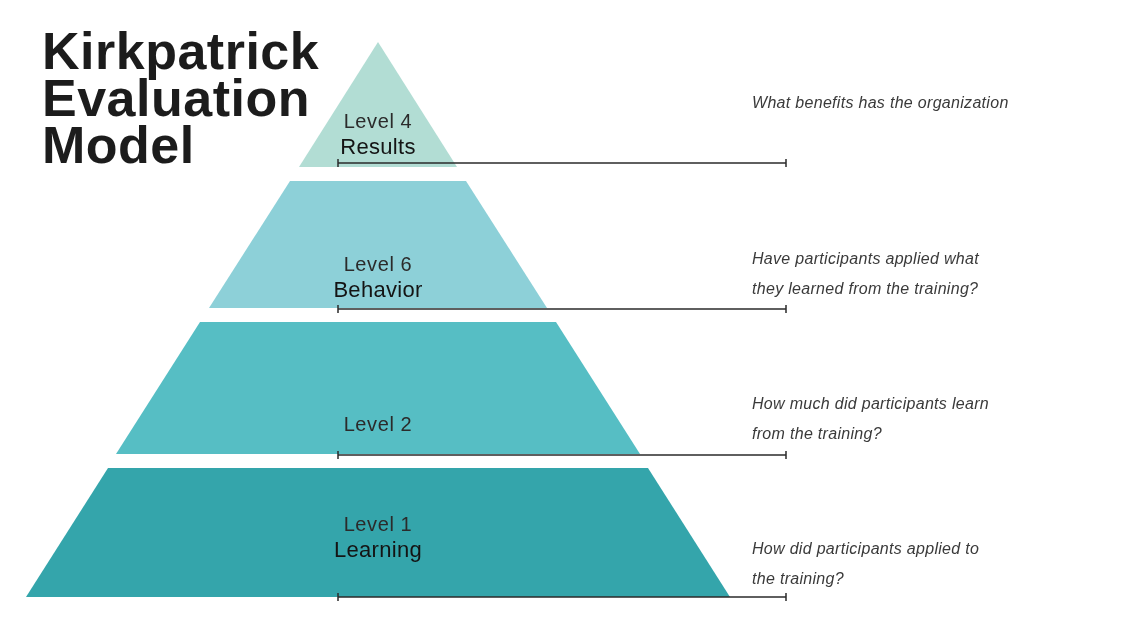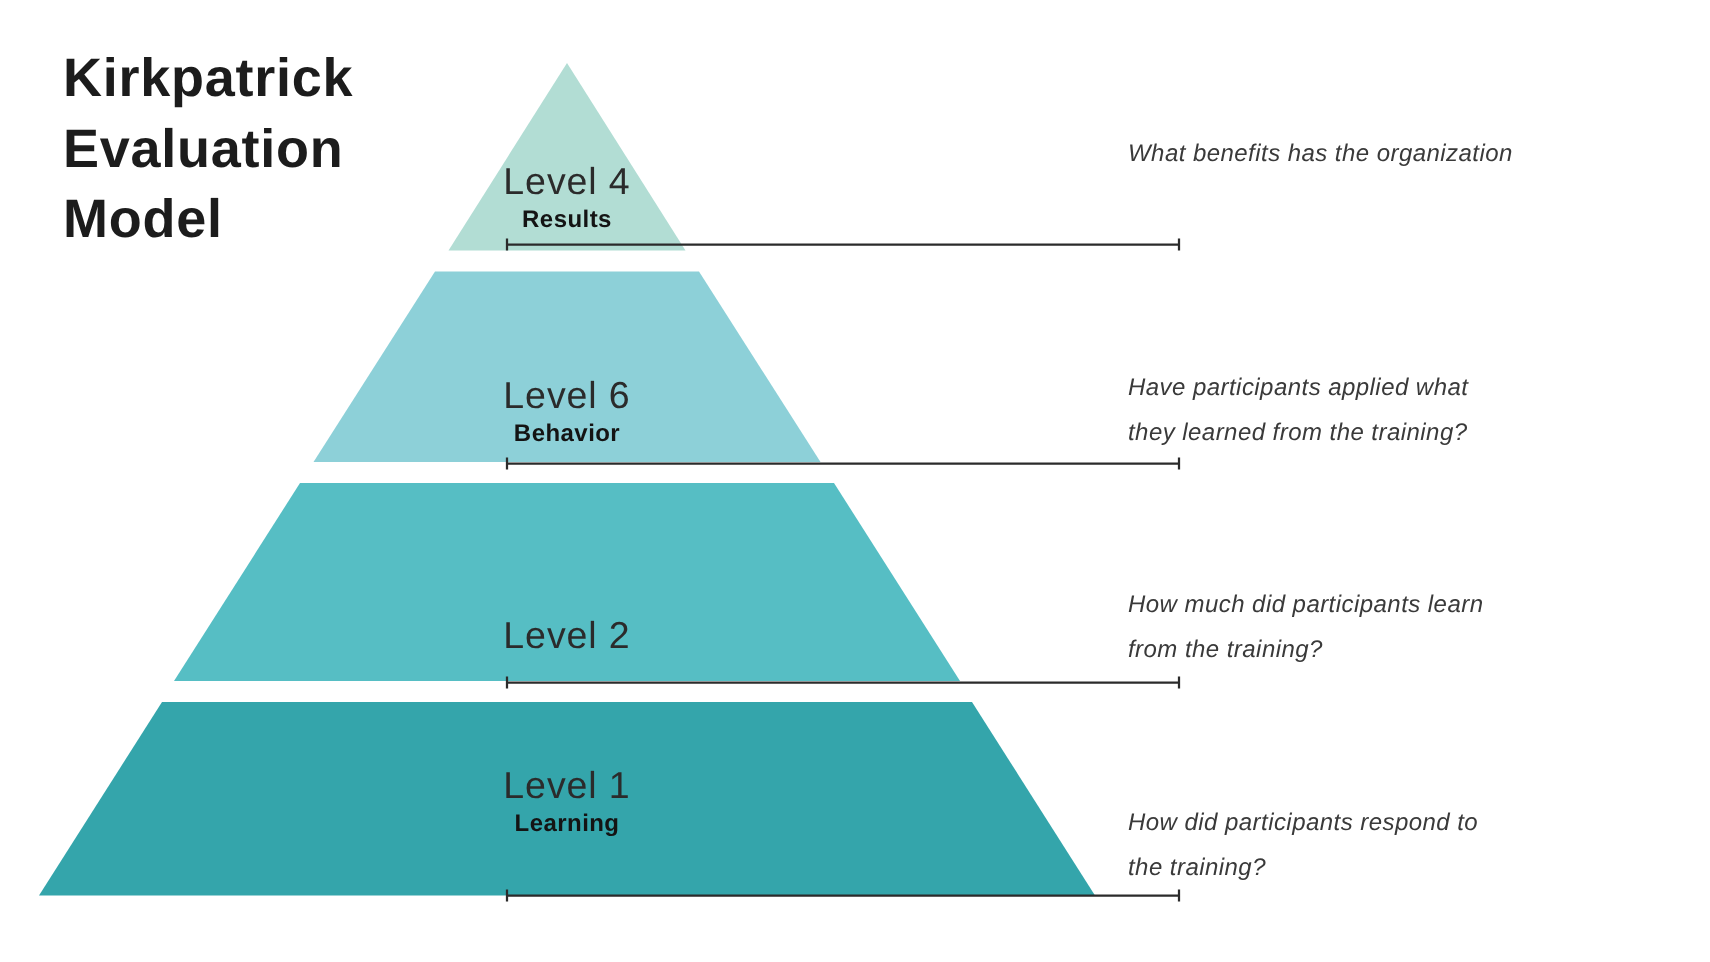--- a/index.html
+++ b/index.html
@@ -14,49 +14,49 @@
     height: 641px;
     background: #ffffff;
     overflow: hidden;
   }
   .title {
     position: absolute;
     left: 42px;
     top: 28px;
     width: 300px;
     margin: 0;
-    font-size: 36px;
+    font-size: 52px;
     line-height: 47px;
     font-weight: 700;
     letter-spacing: 0.5px;
     color: #1c1c1c;
   }
   .pyramid-svg {
     position: absolute;
     left: 0;
     top: 0;
     width: 1140px;
     height: 641px;
   }
   .level-label {
     position: absolute;
     left: 268px;
     width: 220px;
     text-align: center;
     color: #2b2b2b;
   }
   .level-label .lvl {
-    font-size: 25px;
+    font-size: 20px;
     line-height: 25px;
     letter-spacing: 0.6px;
   }
   .level-label .name {
-    font-size: 16px;
+    font-size: 22px;
     line-height: 25px;
-    font-weight: 700;
+    font-weight: 400;
     letter-spacing: 0.3px;
     color: #141414;
   }
   .question {
     position: absolute;
     left: 752px;
     width: 380px;
     font-style: italic;
     font-size: 16px;
     line-height: 30px;
@@ -125,17 +125,17 @@
     <div>Have participants applied what</div>
     <div>they learned from the training?</div>
   </div>
 
   <div class="question q2">
     <div>How much did participants learn</div>
     <div>from the training?</div>
   </div>
 
   <div class="question q1">
-    <div>How did participants respond to</div>
+    <div>How did participants applied to</div>
     <div>the training?</div>
   </div>
 
 </div>
 
 </body></html>

